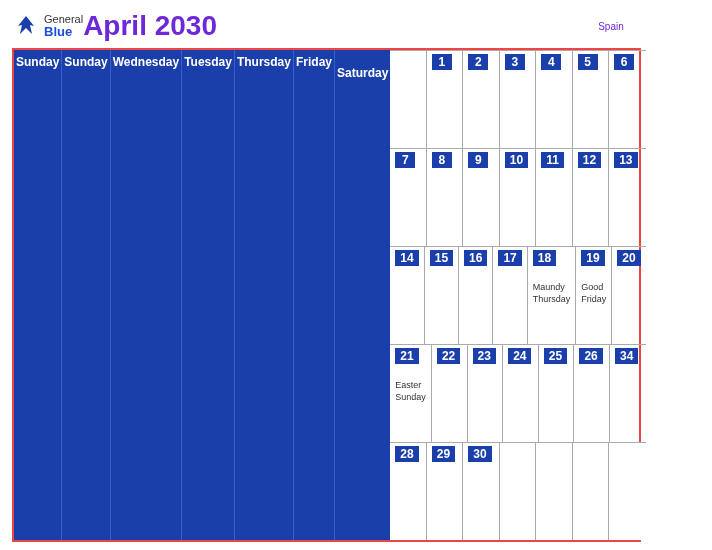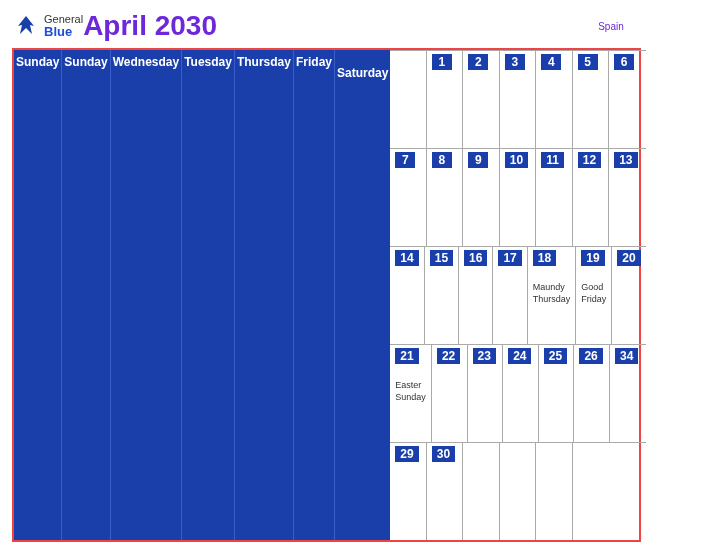--- a/index.html
+++ b/index.html
@@ -300,20 +300,25 @@
           </div>
           <div class="cal-cell">
             <div class="cell-date-row">
               <span class="cell-date">34</span>
             </div>
           </div>
         </div>
         <div class="cal-week">
           <div class="cal-cell">
             <div class="cell-date-row">
+              <span class="cell-date">28</span>
+            </div>
+          </div>
+          <div class="cal-cell">
+            <div class="cell-date-row">
               <span class="cell-date">29</span>
             </div>
           </div>
           <div class="cal-cell">
             <div class="cell-date-row">
               <span class="cell-date">30</span>
             </div>
           </div>
           <div class="cal-cell empty-cell"></div>
           <div class="cal-cell empty-cell"></div>

